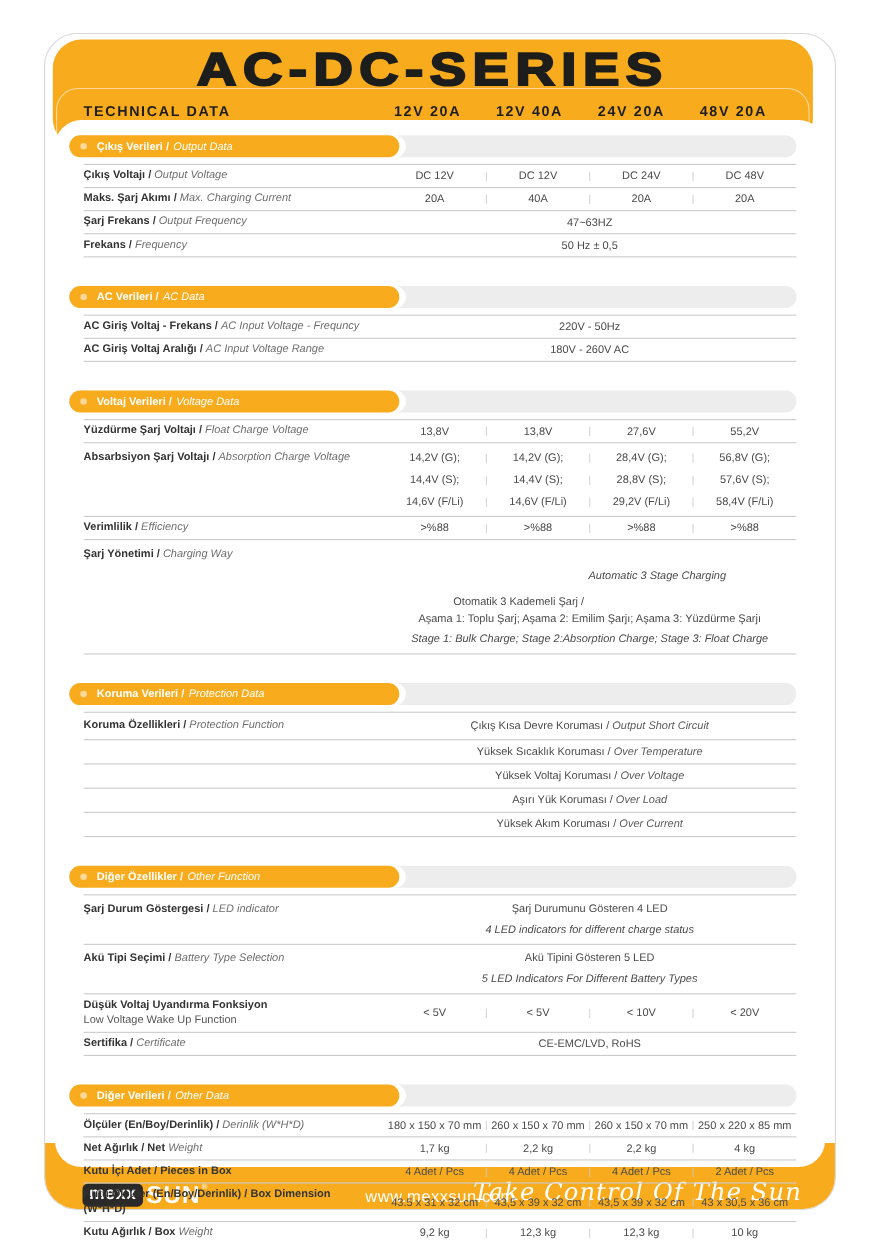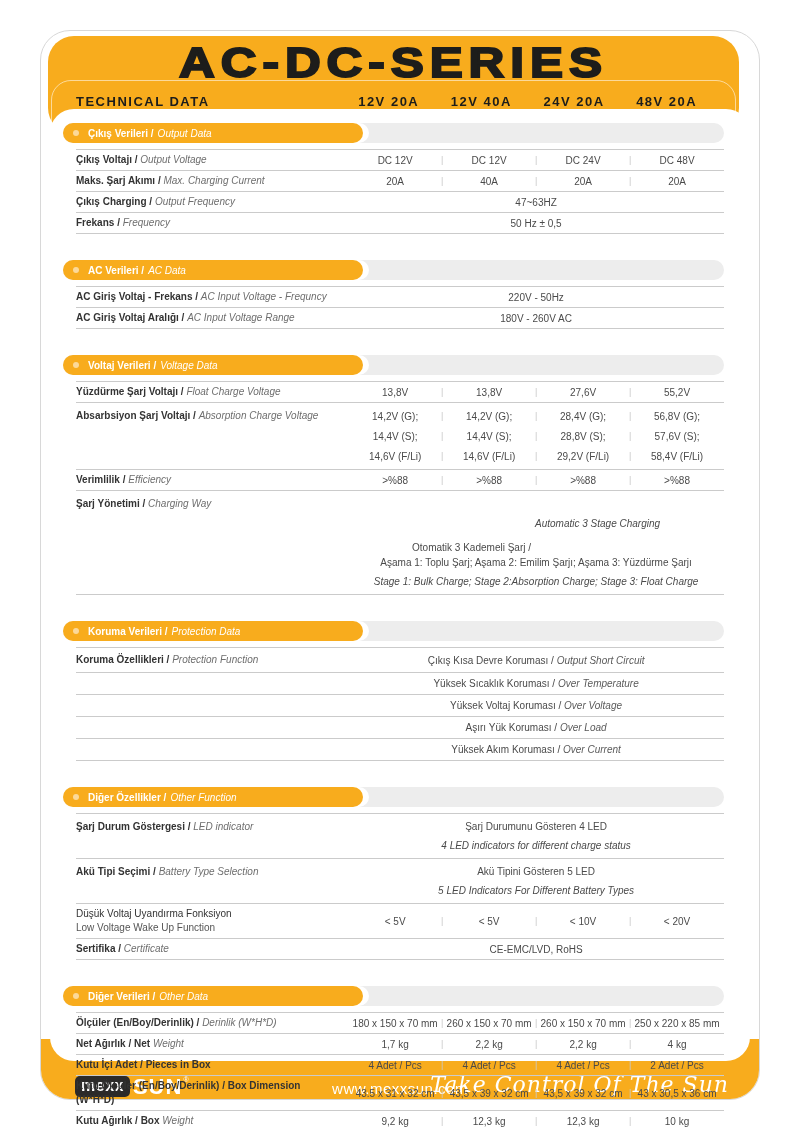--- a/index.html
+++ b/index.html
@@ -60,21 +60,21 @@
   }
   .dot{width:6px;height:6px;border-radius:50%;background:rgba(255,255,255,.55);margin-right:9px;flex:0 0 auto;}
   .pill .tr{color:#fff;font-weight:bold;font-size:10px;margin-right:4px;white-space:nowrap;}
   .pill .en{color:#fff;font-style:italic;font-size:10px;white-space:nowrap;}
   .rows{margin-top:6px;border-top:1px solid var(--divider);}
   .row{display:flex;align-items:center;border-bottom:1px solid var(--divider);padding:3px 0;min-height:18px;}
   .row.top{align-items:flex-start;}
   .lbl{flex:0 0 42%;font-size:10px;color:var(--label);padding-right:10px;line-height:14px;}
   .lbl b{font-weight:bold;}
   .lbl i{color:var(--label-en);font-weight:normal;}
-  .lbl .l1{font-weight:normal;display:block;}
+  .lbl .l1{font-weight:bold;display:block;}
   .lbl .l2{color:#555;display:block;}
   .vals{flex:1;display:flex;align-items:center;}
   .v{flex:1;position:relative;text-align:center;font-size:10px;color:var(--value);}
   .v + .v::before{
     content:"|";position:absolute;left:0;top:50%;transform:translate(-50%,-52%);
     color:#C9C9C9;font-size:9px;
   }
   .vspan{flex:1;text-align:center;font-size:10px;color:var(--value);}
   .vspan i{color:#5A5A5A;}
   .stack{flex:1;}
@@ -151,21 +151,21 @@
         <div class="row">
           <div class="lbl"><b>Maks. Şarj Akımı /</b> <i>Max. Charging Current</i></div>
           <div class="vals">
             <span class="v">20A</span>
             <span class="v">40A</span>
             <span class="v">20A</span>
             <span class="v">20A</span>
           </div>
         </div>
         <div class="row">
-          <div class="lbl"><b>Çıkış Charging /</b> <i>Output Frequency</i></div>
+          <div class="lbl"><b>Şarj Frekans /</b> <i>Output Frequency</i></div>
           <div class="vals">
               <span class="vspan">47~63HZ</span>
             </div>
         </div>
         <div class="row">
           <div class="lbl"><b>Frekans /</b> <i>Frequency</i></div>
           <div class="vals">
               <span class="vspan">50 Hz ± 0,5</span>
             </div>
         </div>

